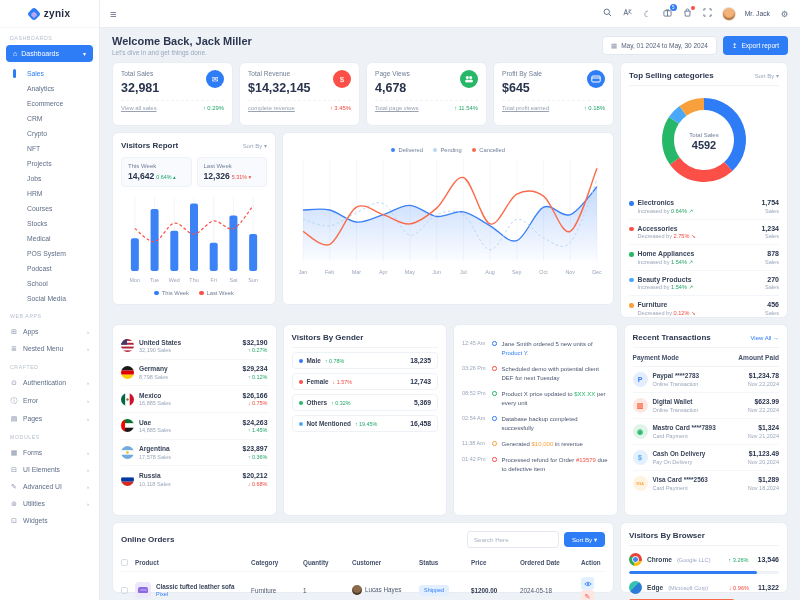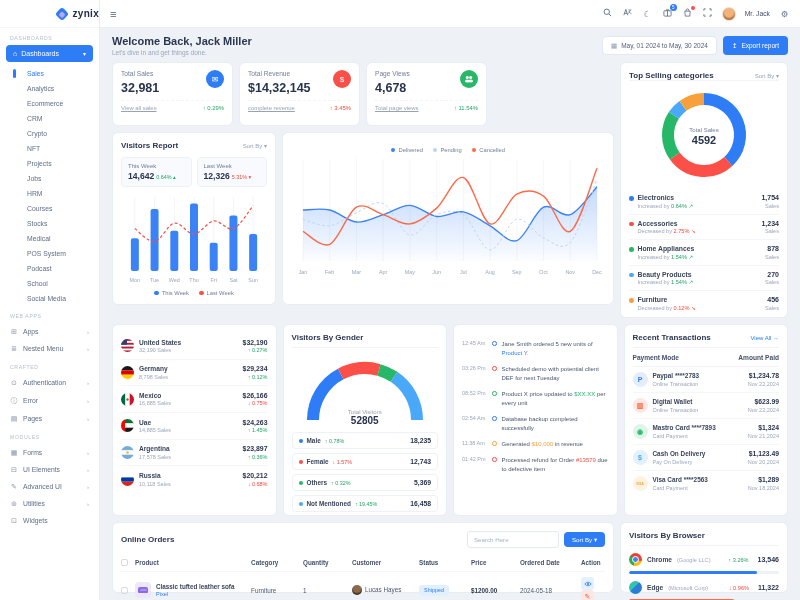--- a/index.html
+++ b/index.html
@@ -4,21 +4,21 @@
 <style>
 *{box-sizing:border-box;margin:0;padding:0}
 html,body{width:800px;height:600px}
 body{font-family:"Liberation Sans",sans-serif;background:#eef2f7;color:#3a455a;overflow:hidden;position:relative;font-size:7px}
 .up{color:#21a567}.down{color:#f4483e}
 .muted{color:#98a2b3}
 .card{background:#fff;border:1px solid #e8edf3;border-radius:6px}
 .sb{display:flex;justify-content:space-between;align-items:center}
 
 aside{position:absolute;left:0;top:0;bottom:0;width:100px;background:#fff;border-right:1px solid #e8edf3;overflow:hidden;z-index:3}
-.logo{height:28px;display:flex;align-items:center;justify-content:flex-end;gap:5px;border-bottom:1px solid #f2f5f9}
+.logo{height:28px;display:flex;align-items:center;justify-content:center;gap:5px;border-bottom:1px solid #f2f5f9}
 .logo-icon{width:10px;height:10px;background:#2e7cf6;border-radius:3px;transform:rotate(45deg);position:relative}
 .logo-icon:after{content:"";position:absolute;inset:2.5px;background:#b9a6f5;border-radius:1.5px}
 .logo-text{font-size:10px;font-weight:bold;color:#222c42;letter-spacing:.3px}
 .side-label{font-size:5.2px;letter-spacing:.6px;color:#b6c0cf;margin:7px 10px 4px}
 .dash-btn{margin:0 6px;background:#2e7cf6;color:#fff;border-radius:4px;display:flex;align-items:center;gap:4px;padding:5px 7px;font-size:7px;cursor:pointer}
 .dash-btn .chev{margin-left:auto;font-size:6px}
 .side-menu{list-style:none;margin:4px 0 2px}
 .side-menu li{font-size:6.8px;color:#5f6e88;padding:4px 6px 4px 27px;position:relative;cursor:pointer}
 .side-menu li.active{color:#2e7cf6}
 .side-menu li.active:before{content:"";position:absolute;left:13px;top:3px;bottom:3px;width:2.5px;background:#2e7cf6;border-radius:2px}
@@ -322,20 +322,34 @@
                 <ellipse cx="3.3" cy="6" rx="2.3" ry="1.6" fill="#fff"></ellipse>
                 <ellipse cx="6.7" cy="6" rx="2.3" ry="1.6" fill="#fff"></ellipse>
               </svg>
           </div>
           <div class="stat-value">4,678</div>
           <div class="stat-foot">
               <span class="stat-link">Total page views</span>
               <span class="up">↑ 11.54%</span>
             </div>
         </div>
+        <div class="card stat">
+          <div class="stat-title">Profit By Sale</div>
+          <div class="stat-icon" style="background-color: rgb(46, 124, 246);">
+            <svg width="10" height="8" viewBox="0 0 10 8">
+                <rect x=".8" y="1" width="8.4" height="6" rx="1" fill="none" stroke="#fff" stroke-width="1"></rect>
+                <line x1=".8" y1="3" x2="9.2" y2="3" stroke="#fff" stroke-width="1"></line>
+              </svg>
+          </div>
+          <div class="stat-value">$645</div>
+          <div class="stat-foot">
+              <span class="stat-link">Total profit earned</span>
+              <span class="up">↑ 0.18%</span>
+            </div>
+        </div>
       </div>
 
       <div class="charts-row">
         <div class="card vr-card">
           <div class="sb">
             <span class="card-title">Visitors Report</span>
             <span class="sort-by">Sort By ▾</span>
           </div>
           <div class="week-boxes">
             <div class="wbox">
@@ -418,21 +432,21 @@
               <path d="M 12 57 C 16.454545454545453 57 29.81818181818182 54.99090909090909 38.72727272727273 57 C 47.63636363636363 59.00909090909091 56.54545454545455 68.28181818181818 65.45454545454545 69.05454545454546 C 74.36363636363636 69.82727272727274 83.27272727272728 64.41818181818182 92.18181818181819 61.63636363636364 C 101.0909090909091 58.85454545454546 110 52.05454545454546 118.9090909090909 52.36363636363637 C 127.81818181818181 52.67272727272727 136.72727272727272 62.409090909090914 145.63636363636363 63.49090909090909 C 154.54545454545453 64.57272727272728 163.45454545454547 57.309090909090905 172.36363636363637 58.85454545454545 C 181.27272727272728 60.4 190.1818181818182 67.97272727272727 199.0909090909091 72.76363636363637 C 208 77.55454545454546 216.9090909090909 90.69090909090909 225.8181818181818 87.6 C 234.72727272727272 84.5090909090909 243.63636363636363 58.545454545454554 252.54545454545453 54.218181818181826 C 261.45454545454544 49.8909090909091 270.3636363636363 65.03636363636365 279.27272727272725 61.63636363636364 C 288.1818181818182 58.236363636363635 301.54545454545456 38.45454545454545 306 33.81818181818181" fill="none" stroke="#3b82f6" stroke-width="1.4" stroke-dasharray="none"></path>
               <path d="M 12 66.27272727272728 C 16.454545454545453 67.35454545454546 29.81818181818182 73.84545454545454 38.72727272727273 72.76363636363637 C 47.63636363636363 71.68181818181819 56.54545454545455 63.49090909090909 65.45454545454545 59.78181818181818 C 74.36363636363636 56.07272727272727 83.27272727272728 46.800000000000004 92.18181818181819 50.509090909090915 C 101.0909090909091 54.218181818181826 110 80.18181818181817 118.9090909090909 82.03636363636363 C 127.81818181818181 83.89090909090909 136.72727272727272 65.03636363636363 145.63636363636363 61.63636363636364 C 154.54545454545453 58.23636363636364 163.45454545454547 55.763636363636365 172.36363636363637 61.63636363636364 C 181.27272727272728 67.50909090909092 190.1818181818182 96.1 199.0909090909091 96.87272727272727 C 208 97.64545454545456 216.9090909090909 68.2818181818182 225.8181818181818 66.27272727272728 C 234.72727272727272 64.26363636363637 243.63636363636363 80.95454545454545 252.54545454545453 84.81818181818181 C 261.45454545454544 88.68181818181817 270.3636363636363 99.19090909090909 279.27272727272725 89.45454545454545 C 288.1818181818182 79.71818181818182 301.54545454545456 36.9090909090909 306 26.39999999999999" fill="none" stroke="#b9d7f5" stroke-width="1" stroke-dasharray="2.5 2.5"></path>
               <path d="M 12 78.32727272727273 C 16.454545454545453 80.4909090909091 29.81818181818182 95.32727272727273 38.72727272727273 91.30909090909091 C 47.63636363636363 87.2909090909091 56.54545454545455 59.16363636363637 65.45454545454545 54.218181818181826 C 74.36363636363636 49.27272727272728 83.27272727272728 58.85454545454546 92.18181818181819 61.63636363636364 C 101.0909090909091 64.41818181818182 110 71.99090909090908 118.9090909090909 70.9090909090909 C 127.81818181818181 69.82727272727273 136.72727272727272 62.872727272727275 145.63636363636363 55.14545454545455 C 154.54545454545453 47.41818181818182 163.45454545454547 21.91818181818182 172.36363636363637 24.545454545454547 C 181.27272727272728 27.172727272727272 190.1818181818182 68.12727272727273 199.0909090909091 70.9090909090909 C 208 73.69090909090909 216.9090909090909 45.87272727272727 225.8181818181818 41.236363636363635 C 234.72727272727272 36.6 243.63636363636363 36.909090909090914 252.54545454545453 43.09090909090909 C 261.45454545454544 49.27272727272727 270.3636363636363 82.96363636363637 279.27272727272725 78.32727272727273 C 288.1818181818182 73.69090909090909 301.54545454545456 25.78181818181819 306 15.27272727272728" fill="none" stroke="#fb6b4b" stroke-width="1.4" stroke-dasharray="none"></path>
             </svg>
         </div>
       </div>
     </div>
 
     <div class="right-col">
       <div class="card ts-card">
-        <div class="sb" style="border-bottom:1px solid #f0f3f8">
+        <div class="sb" style="padding-bottom:5px;border-bottom:1px solid #f0f3f8">
           <span class="card-title">Top Selling categories</span>
           <span class="sort-by">Sort By ▾</span>
         </div>
         <div class="donut-wrap">
           <svg width="104" height="104">
               <path d="M 52 16 A 36 36 0 0 1 76.3172119577965 78.54568143031176" fill="none" stroke="#2e7cf6" stroke-width="12"></path>
               <path d="M 76.3172119577965 78.54568143031176 A 36 36 0 0 1 22.783016883566876 73.03254377325914" fill="none" stroke="#fb4f47" stroke-width="12"></path>
               <path d="M 22.783016883566876 73.03254377325914 A 36 36 0 0 1 21.836508297302665 32.34894994405365" fill="none" stroke="#27b768" stroke-width="12"></path>
               <path d="M 21.836508297302665 32.34894994405365 A 36 36 0 0 1 30.96745622674087 22.78301688356687" fill="none" stroke="#49a8f8" stroke-width="12"></path>
               <path d="M 30.96745622674087 22.78301688356687 A 36 36 0 0 1 51.99999999999999 16" fill="none" stroke="#f8a13c" stroke-width="12"></path>
@@ -609,32 +623,20 @@
           </span>
         <span>
             <div class="cw-amt">$20,212</div>
             <div class="cw-delta down">↓ 0.68%</div>
           </span>
       </div>
     </div>
 
     <div class="card mid-card">
       <div class="card-title mid-head">Visitors By Gender</div>
-      <div class="gauge-wrap">
-        <svg width="132" height="74">
-            <path d="M 14 68 A 52 52 0 0 1 41.71489417466266 22.019203627468926" fill="none" stroke="#2e7cf6" stroke-width="12" stroke-linecap="butt"></path>
-            <path d="M 41.71489417466266 22.019203627468926 A 52 52 0 0 1 79.98104956365164 17.91477011035373" fill="none" stroke="#fb4f47" stroke-width="12" stroke-linecap="butt"></path>
-            <path d="M 79.98104956365164 17.91477011035373 A 52 52 0 0 1 95.0016115413599 24.838599095904456" fill="none" stroke="#27b768" stroke-width="12" stroke-linecap="butt"></path>
-            <path d="M 95.0016115413599 24.838599095904456 A 52 52 0 0 1 118 68.00000000000009" fill="none" stroke="#49a8f8" stroke-width="12" stroke-linecap="butt"></path>
-          </svg>
-        <div class="gauge-txt">
-          <div class="cl muted" style="font-size:6px">Total Visitors</div>
-          <div style="font-size:10px;font-weight:bold;color:#28334d">52805</div>
-        </div>
-      </div>
       <div class="g-row">
           <span class="gd" style="background-color: rgb(46, 124, 246);"></span>
           <span class="gl">Male</span>
           <span class="gp up">↑ 0.78%</span>
           <span class="gv">18,235</span>
         </div>
       <div class="g-row">
           <span class="gd" style="background-color: rgb(251, 79, 71);"></span>
           <span class="gl">Female</span>
           <span class="gp down">↓ 1.57%</span>

